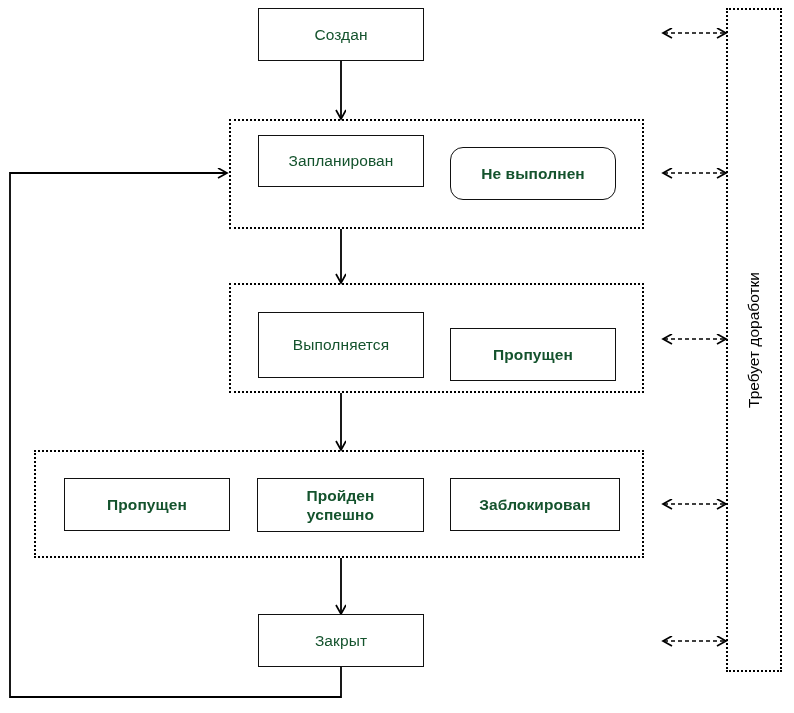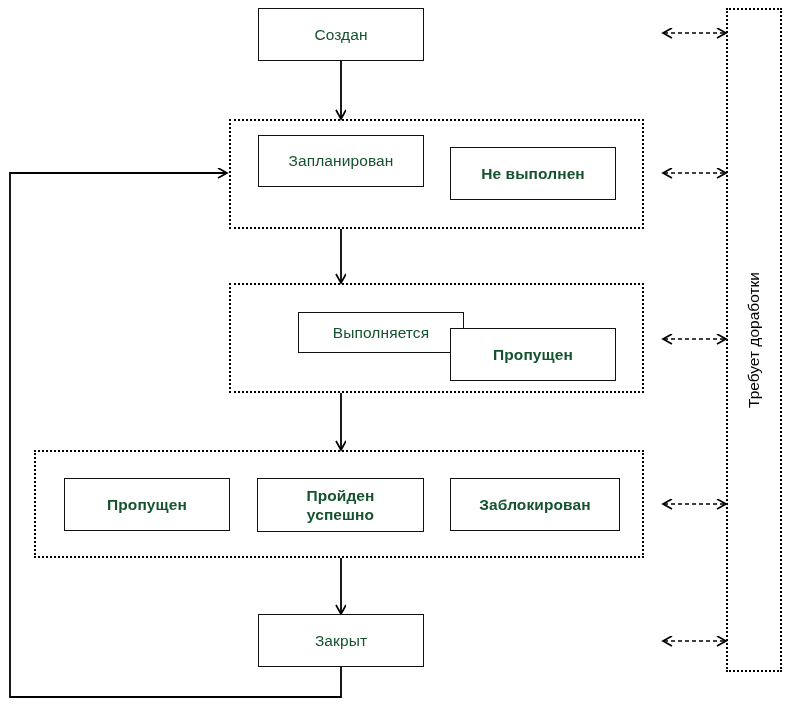--- a/index.html
+++ b/index.html
@@ -102,23 +102,23 @@
   </svg>
 
   <div class="group-box" style="left:229px; top:119px; width:415px; height:110px;"></div>
   <div class="group-box" style="left:229px; top:283px; width:415px; height:110px;"></div>
   <div class="group-box" style="left:34px; top:450px; width:610px; height:108px;"></div>
 
   <div class="state-box" style="left:258px; top:8px; width:166px; height:53px;">Создан</div>
 
   <div class="state-box" style="left:258px; top:135px; width:166px; height:52px;">Запланирован</div>
 
-  <div class="state-box bold" style="left:450px; top:147px; width:166px; height:53px;">Не выполнен</div>
+  <div class="state-box bold" style="left:450px; top:147px; width:166px; height:53px;border-radius:13px;">Не выполнен</div>
 
-  <div class="state-box" style="left:258px; top:312px; width:166px; height:41px;margin-left:40px;">Выполняется</div>
+  <div class="state-box" style="left:258px; top:312px; width:166px; height:66px;">Выполняется</div>
 
   <div class="state-box bold" style="left:450px; top:328px; width:166px; height:53px;">Пропущен</div>
 
   <div class="state-box bold" style="left:64px; top:478px; width:166px; height:53px;">Пропущен</div>
 
   <div class="state-box bold" style="left:257px; top:478px; width:167px; height:54px; padding:0 24px;">Пройден успешно</div>
 
   <div class="state-box bold" style="left:450px; top:478px; width:170px; height:53px;">Заблокирован</div>
 
   <div class="state-box" style="left:258px; top:614px; width:166px; height:53px;">Закрыт</div>

